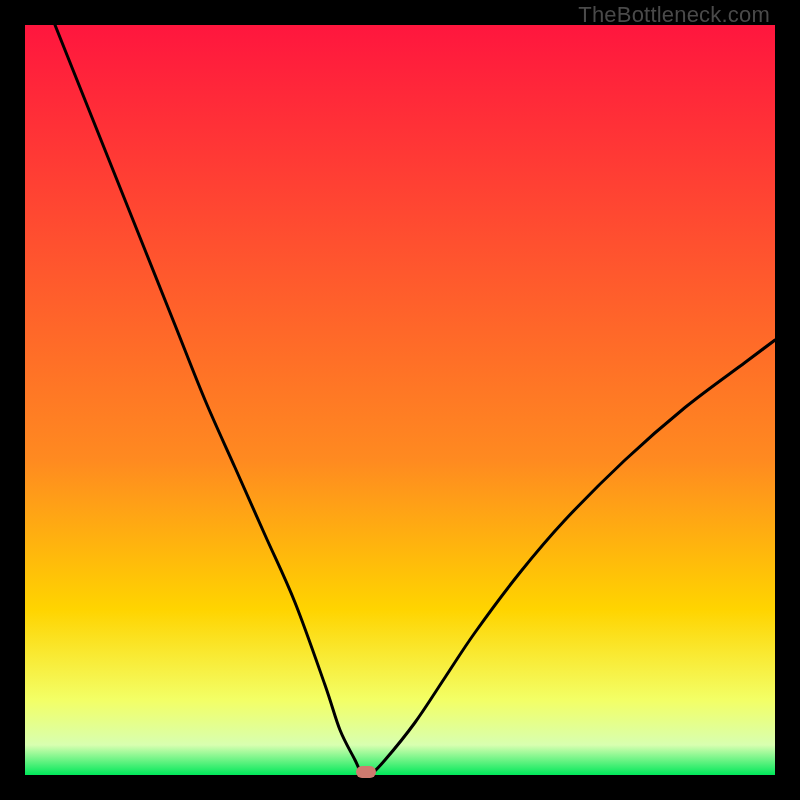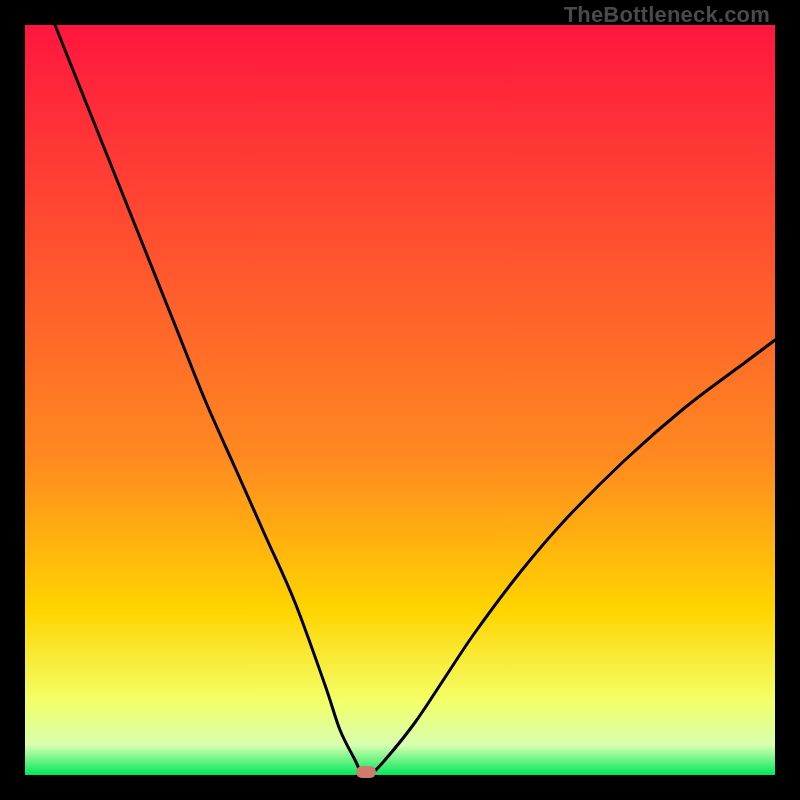--- a/index.html
+++ b/index.html
@@ -33,21 +33,21 @@
     top: 0;
     width: 750px;
     height: 750px;
   }
   .watermark {
     position: absolute;
     top: 2px;
     right: 30px;
     color: #4a4a4a;
     font-size: 22px;
-    font-weight: 700;
+    font-weight: 400;
     letter-spacing: 0.2px;
     font-family: Arial, Helvetica, sans-serif;
   }
   svg.curve {
     position: absolute;
     left: 0;
     top: 0;
     width: 750px;
     height: 750px;
   }

